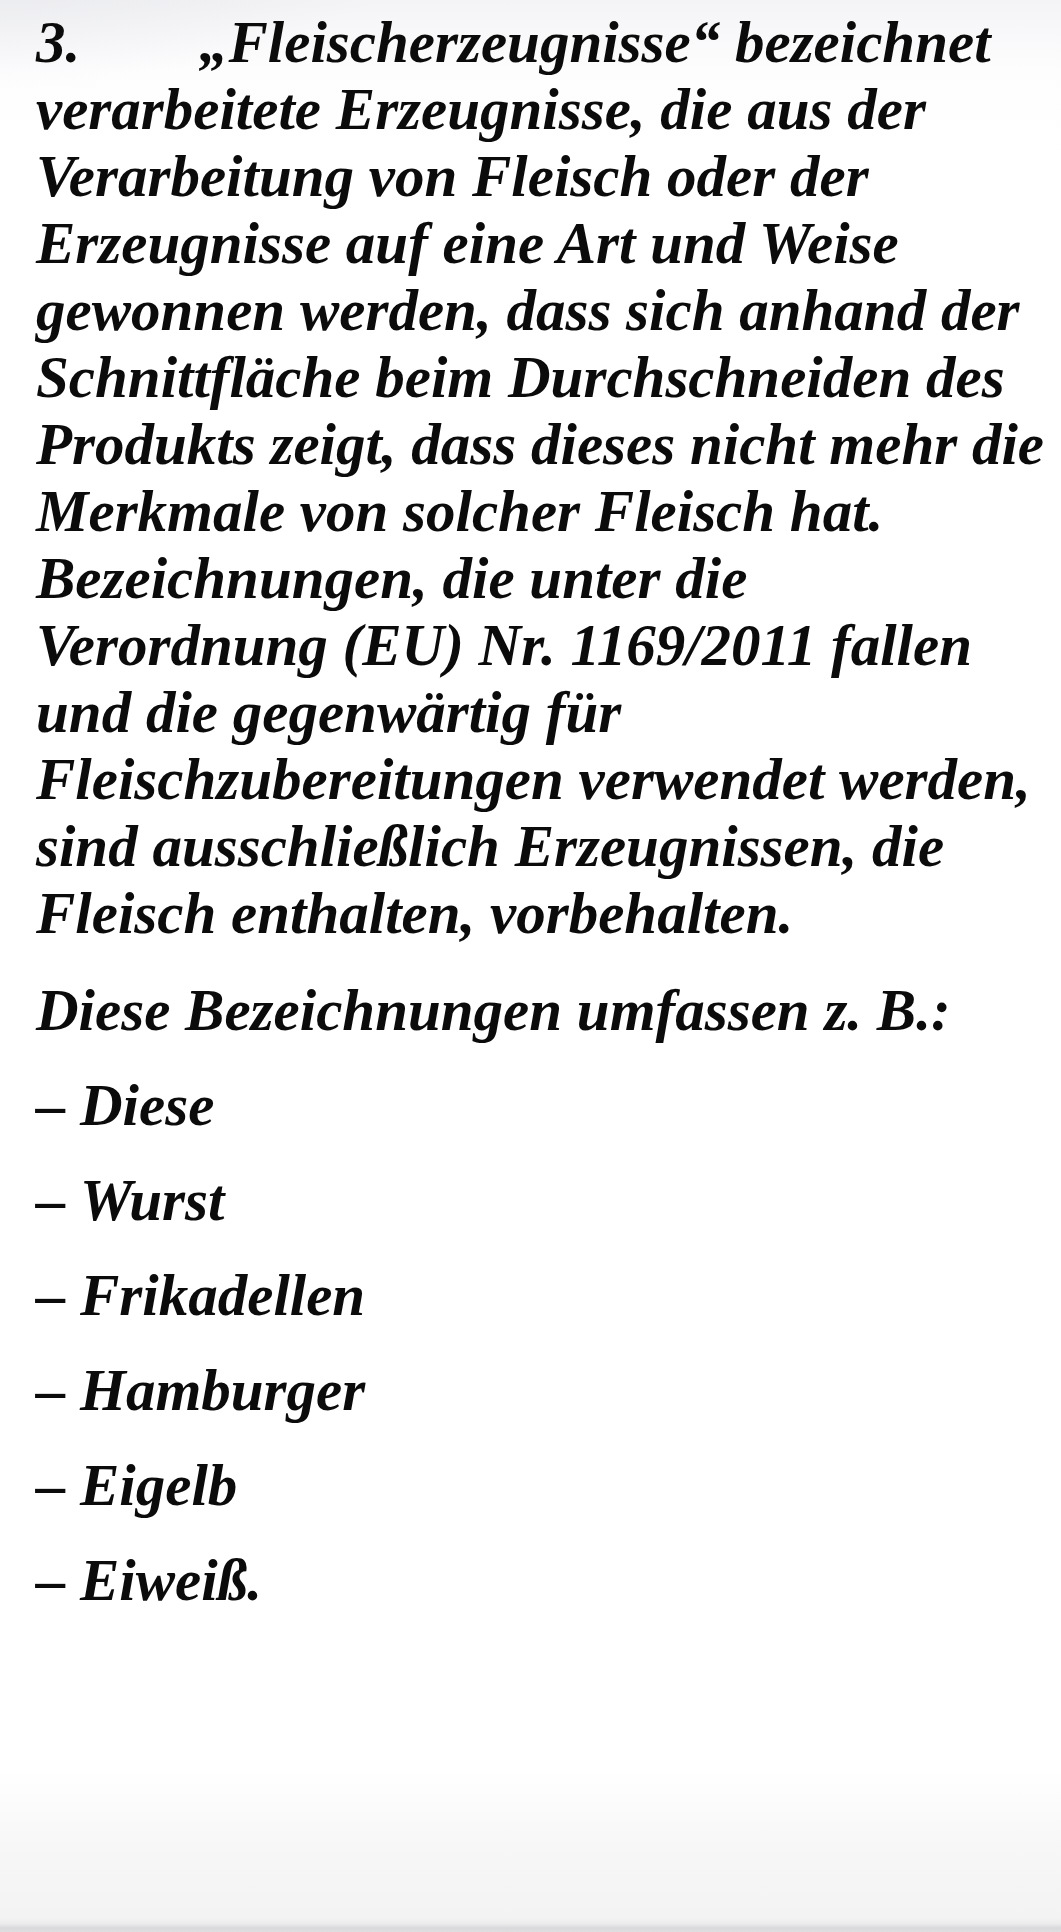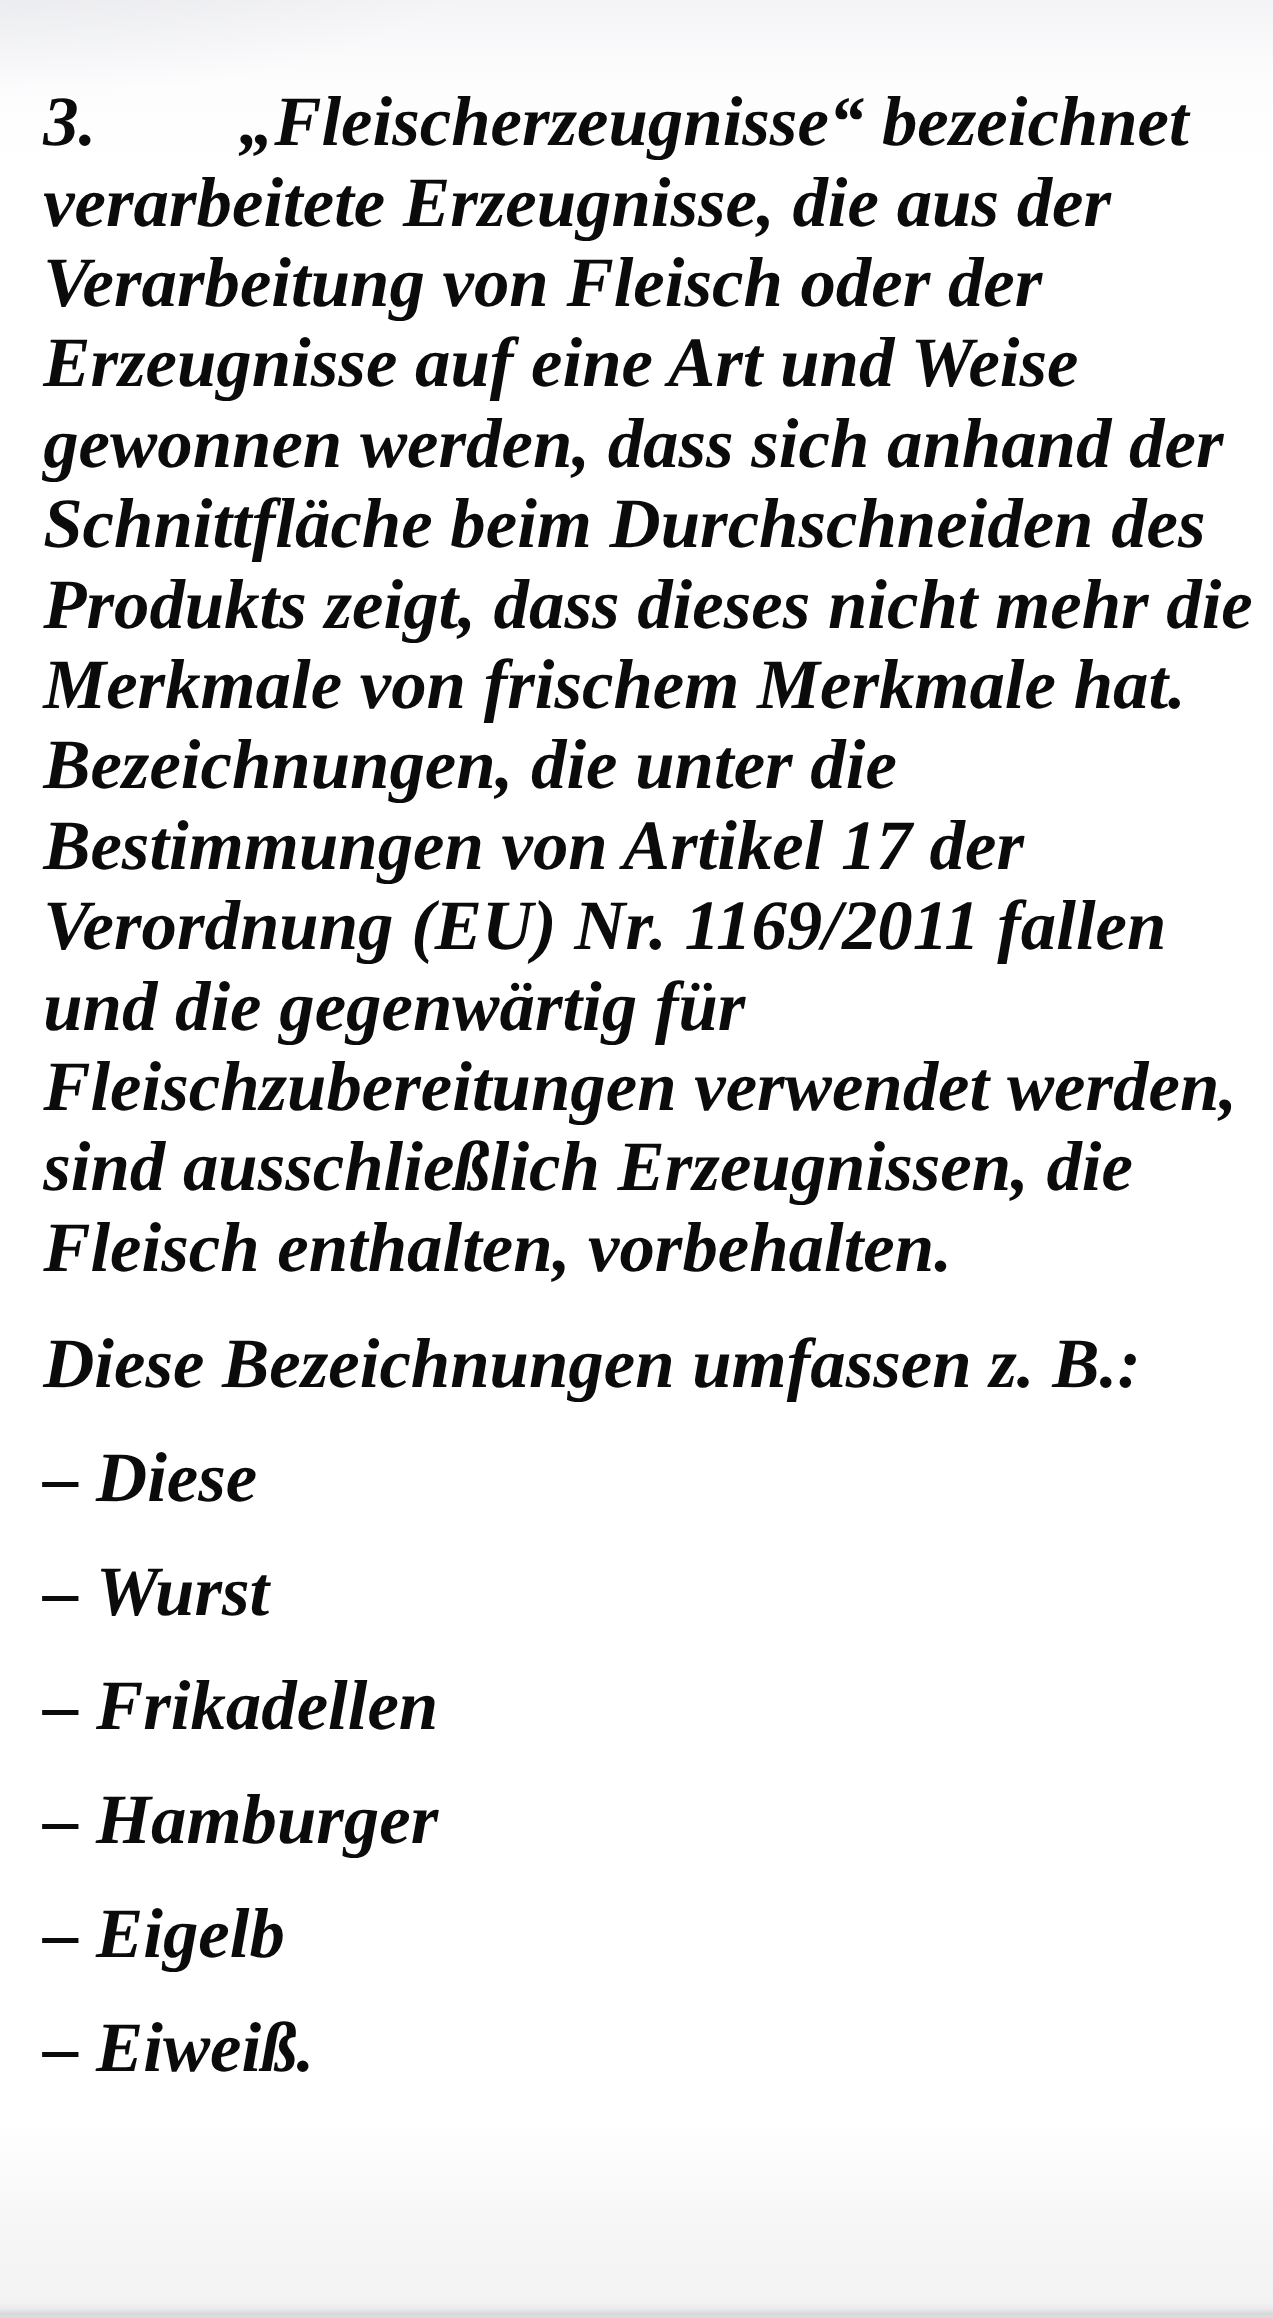--- a/index.html
+++ b/index.html
@@ -22,22 +22,21 @@
         #f3f3f4 1918px,
         #ebebec 1924px,
         #d9d9db 1928px,
         #dededf 1932px);
     font-family: "Liberation Serif", "DejaVu Serif", serif;
     font-style: italic;
     font-weight: bold;
     color: #0b0b0b;
   }
   .doc {
-    padding: 20px 24px 0 36px;
-    margin-top: 48px;
+    padding: 9px 24px 0 36px;
   }
   .line {
     font-size: 59px;
     line-height: 67px;
     white-space: nowrap;
   }
   .item-number {
     display: inline-block;
     width: 163px;
   }
@@ -60,23 +59,22 @@
   <div>
     <div class="line">
       <span class="item-number">3.</span><span>„Fleischerzeugnisse“ bezeichnet</span>
     </div>
     <div class="line">verarbeitete Erzeugnisse, die aus der</div>
     <div class="line">Verarbeitung von Fleisch oder der</div>
     <div class="line">Erzeugnisse auf eine Art und Weise</div>
     <div class="line">gewonnen werden, dass sich anhand der</div>
     <div class="line">Schnittfläche beim Durchschneiden des</div>
     <div class="line">Produkts zeigt, dass dieses nicht mehr die</div>
-    <div class="line">Merkmale von frischem Merkmale hat.</div>
+    <div class="line">Merkmale von solcher Fleisch hat.</div>
     <div class="line">Bezeichnungen, die unter die</div>
-    <div class="line">Bestimmungen von Artikel 17 der</div>
     <div class="line">Verordnung (EU) Nr. 1169/2011 fallen</div>
     <div class="line">und die gegenwärtig für</div>
     <div class="line">Fleischzubereitungen verwendet werden,</div>
     <div class="line">sind ausschließlich Erzeugnissen, die</div>
     <div class="line">Fleisch enthalten, vorbehalten.</div>
   </div>
 
   <div class="line examples-intro">Diese Bezeichnungen umfassen z. B.:</div>
 
   <div>

